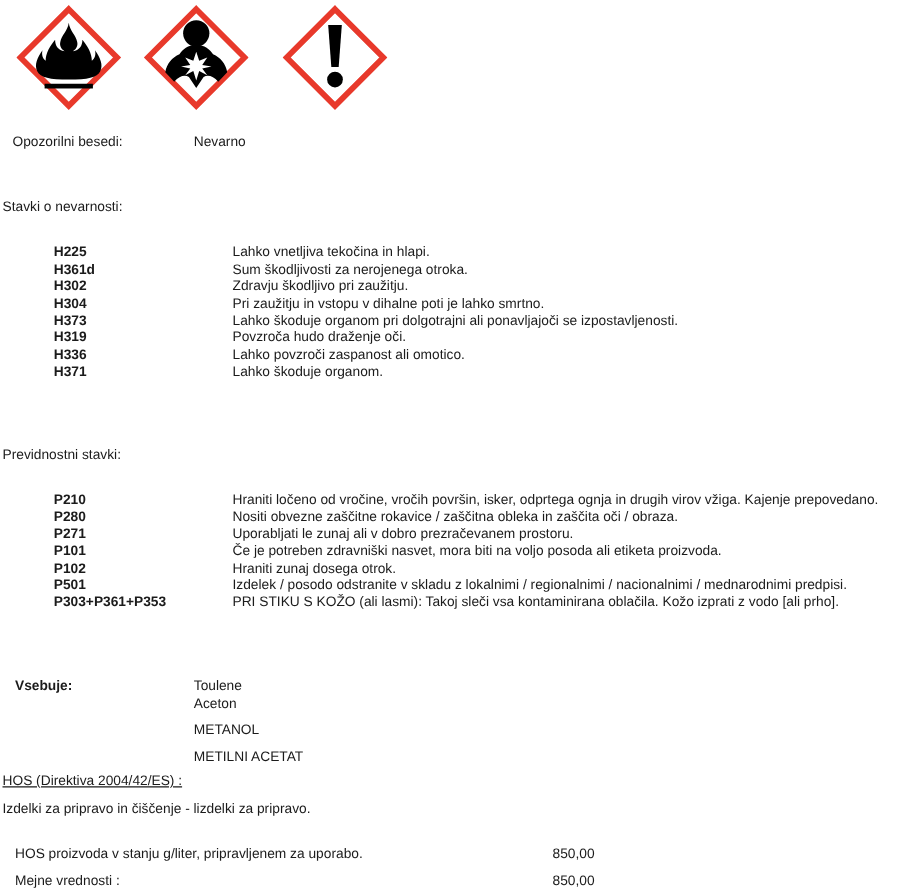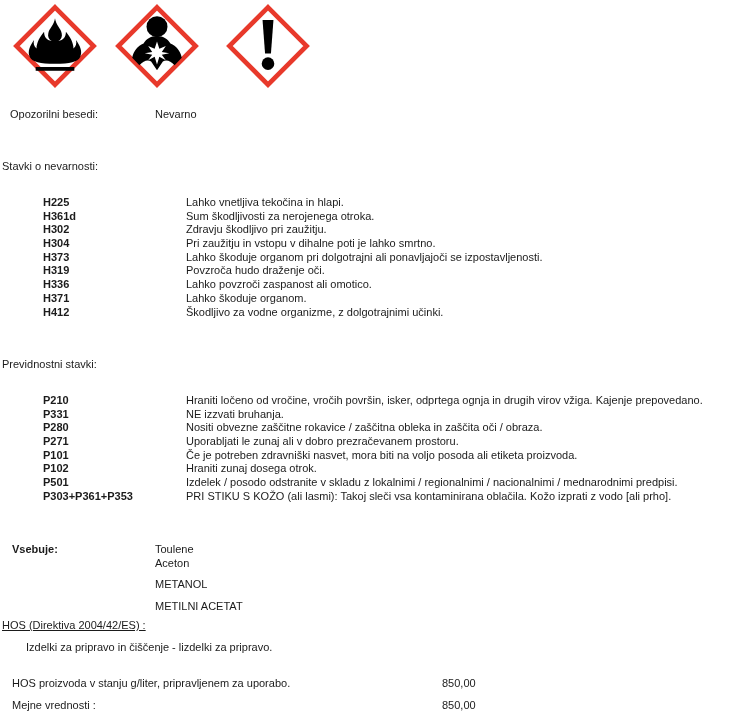--- a/index.html
+++ b/index.html
@@ -22,21 +22,21 @@
   .stmt-table.hz { top:196px; }
   .stmt-table.pr { top:394px; }
   .stmt-row { white-space:nowrap; height:13.7px;padding-left:31px; }
   .code { display:inline-block; width:143px; font-weight:bold; vertical-align:top; }
   .contains-label { left:12px; top:543px; font-weight:bold; }
   .contains-items { left:155px; top:543px; }
   .c-item { position:absolute; left:0; white-space:nowrap; }
   .c-item.i0 { top:0px; } .c-item.i1 { top:14px; }
   .c-item.i2 { top:35px; } .c-item.i3 { top:57px; }
   .voc-heading { left:2px; top:619px; text-decoration:underline; }
-  .voc-category { left:2px; top:641px;margin-left:24px; }
+  .voc-category { left:2px; top:641px; }
   .voc-label-1 { left:12px; top:677px; }
   .voc-label-2 { left:12px; top:699px; }
   .voc-value-1 { left:442px; top:677px; }
   .voc-value-2 { left:442px; top:699px; }
 </style>
 </head>
 <body>
 
 <div>
   <svg class="picto picto-1" viewBox="0 0 100 100">
@@ -68,28 +68,26 @@
 
 <div class="stmt-table hz">
   <div class="stmt-row"><span class="code">H225</span><span>Lahko vnetljiva tekočina in hlapi.</span></div>
   <div class="stmt-row"><span class="code">H361d</span><span>Sum škodljivosti za nerojenega otroka.</span></div>
   <div class="stmt-row"><span class="code">H302</span><span>Zdravju škodljivo pri zaužitju.</span></div>
   <div class="stmt-row"><span class="code">H304</span><span>Pri zaužitju in vstopu v dihalne poti je lahko smrtno.</span></div>
   <div class="stmt-row"><span class="code">H373</span><span>Lahko škoduje organom pri dolgotrajni ali ponavljajoči se izpostavljenosti.</span></div>
   <div class="stmt-row"><span class="code">H319</span><span>Povzroča hudo draženje oči.</span></div>
   <div class="stmt-row"><span class="code">H336</span><span>Lahko povzroči zaspanost ali omotico.</span></div>
   <div class="stmt-row"><span class="code">H371</span><span>Lahko škoduje organom.</span></div>
-  <div class="stmt-row"><span class="code">H412</span><span>Škodljivo za vodne organizme, z dolgotrajnimi učinki.</span></div>
 </div>
 
 <div class="abs sec-title pr">Previdnostni stavki:</div>
 
 <div class="stmt-table pr">
   <div class="stmt-row"><span class="code">P210</span><span>Hraniti ločeno od vročine, vročih površin, isker, odprtega ognja in drugih virov vžiga. Kajenje prepovedano.</span></div>
-  <div class="stmt-row"><span class="code">P331</span><span>NE izzvati bruhanja.</span></div>
   <div class="stmt-row"><span class="code">P280</span><span>Nositi obvezne zaščitne rokavice / zaščitna obleka in zaščita oči / obraza.</span></div>
   <div class="stmt-row"><span class="code">P271</span><span>Uporabljati le zunaj ali v dobro prezračevanem prostoru.</span></div>
   <div class="stmt-row"><span class="code">P101</span><span>Če je potreben zdravniški nasvet, mora biti na voljo posoda ali etiketa proizvoda.</span></div>
   <div class="stmt-row"><span class="code">P102</span><span>Hraniti zunaj dosega otrok.</span></div>
   <div class="stmt-row"><span class="code">P501</span><span>Izdelek / posodo odstranite v skladu z lokalnimi / regionalnimi / nacionalnimi / mednarodnimi predpisi.</span></div>
   <div class="stmt-row"><span class="code">P303+P361+P353</span><span>PRI STIKU S KOŽO (ali lasmi): Takoj sleči vsa kontaminirana oblačila. Kožo izprati z vodo [ali prho].</span></div>
 </div>
 
 <div class="abs contains-label">Vsebuje:</div>
 <div class="abs contains-items">

